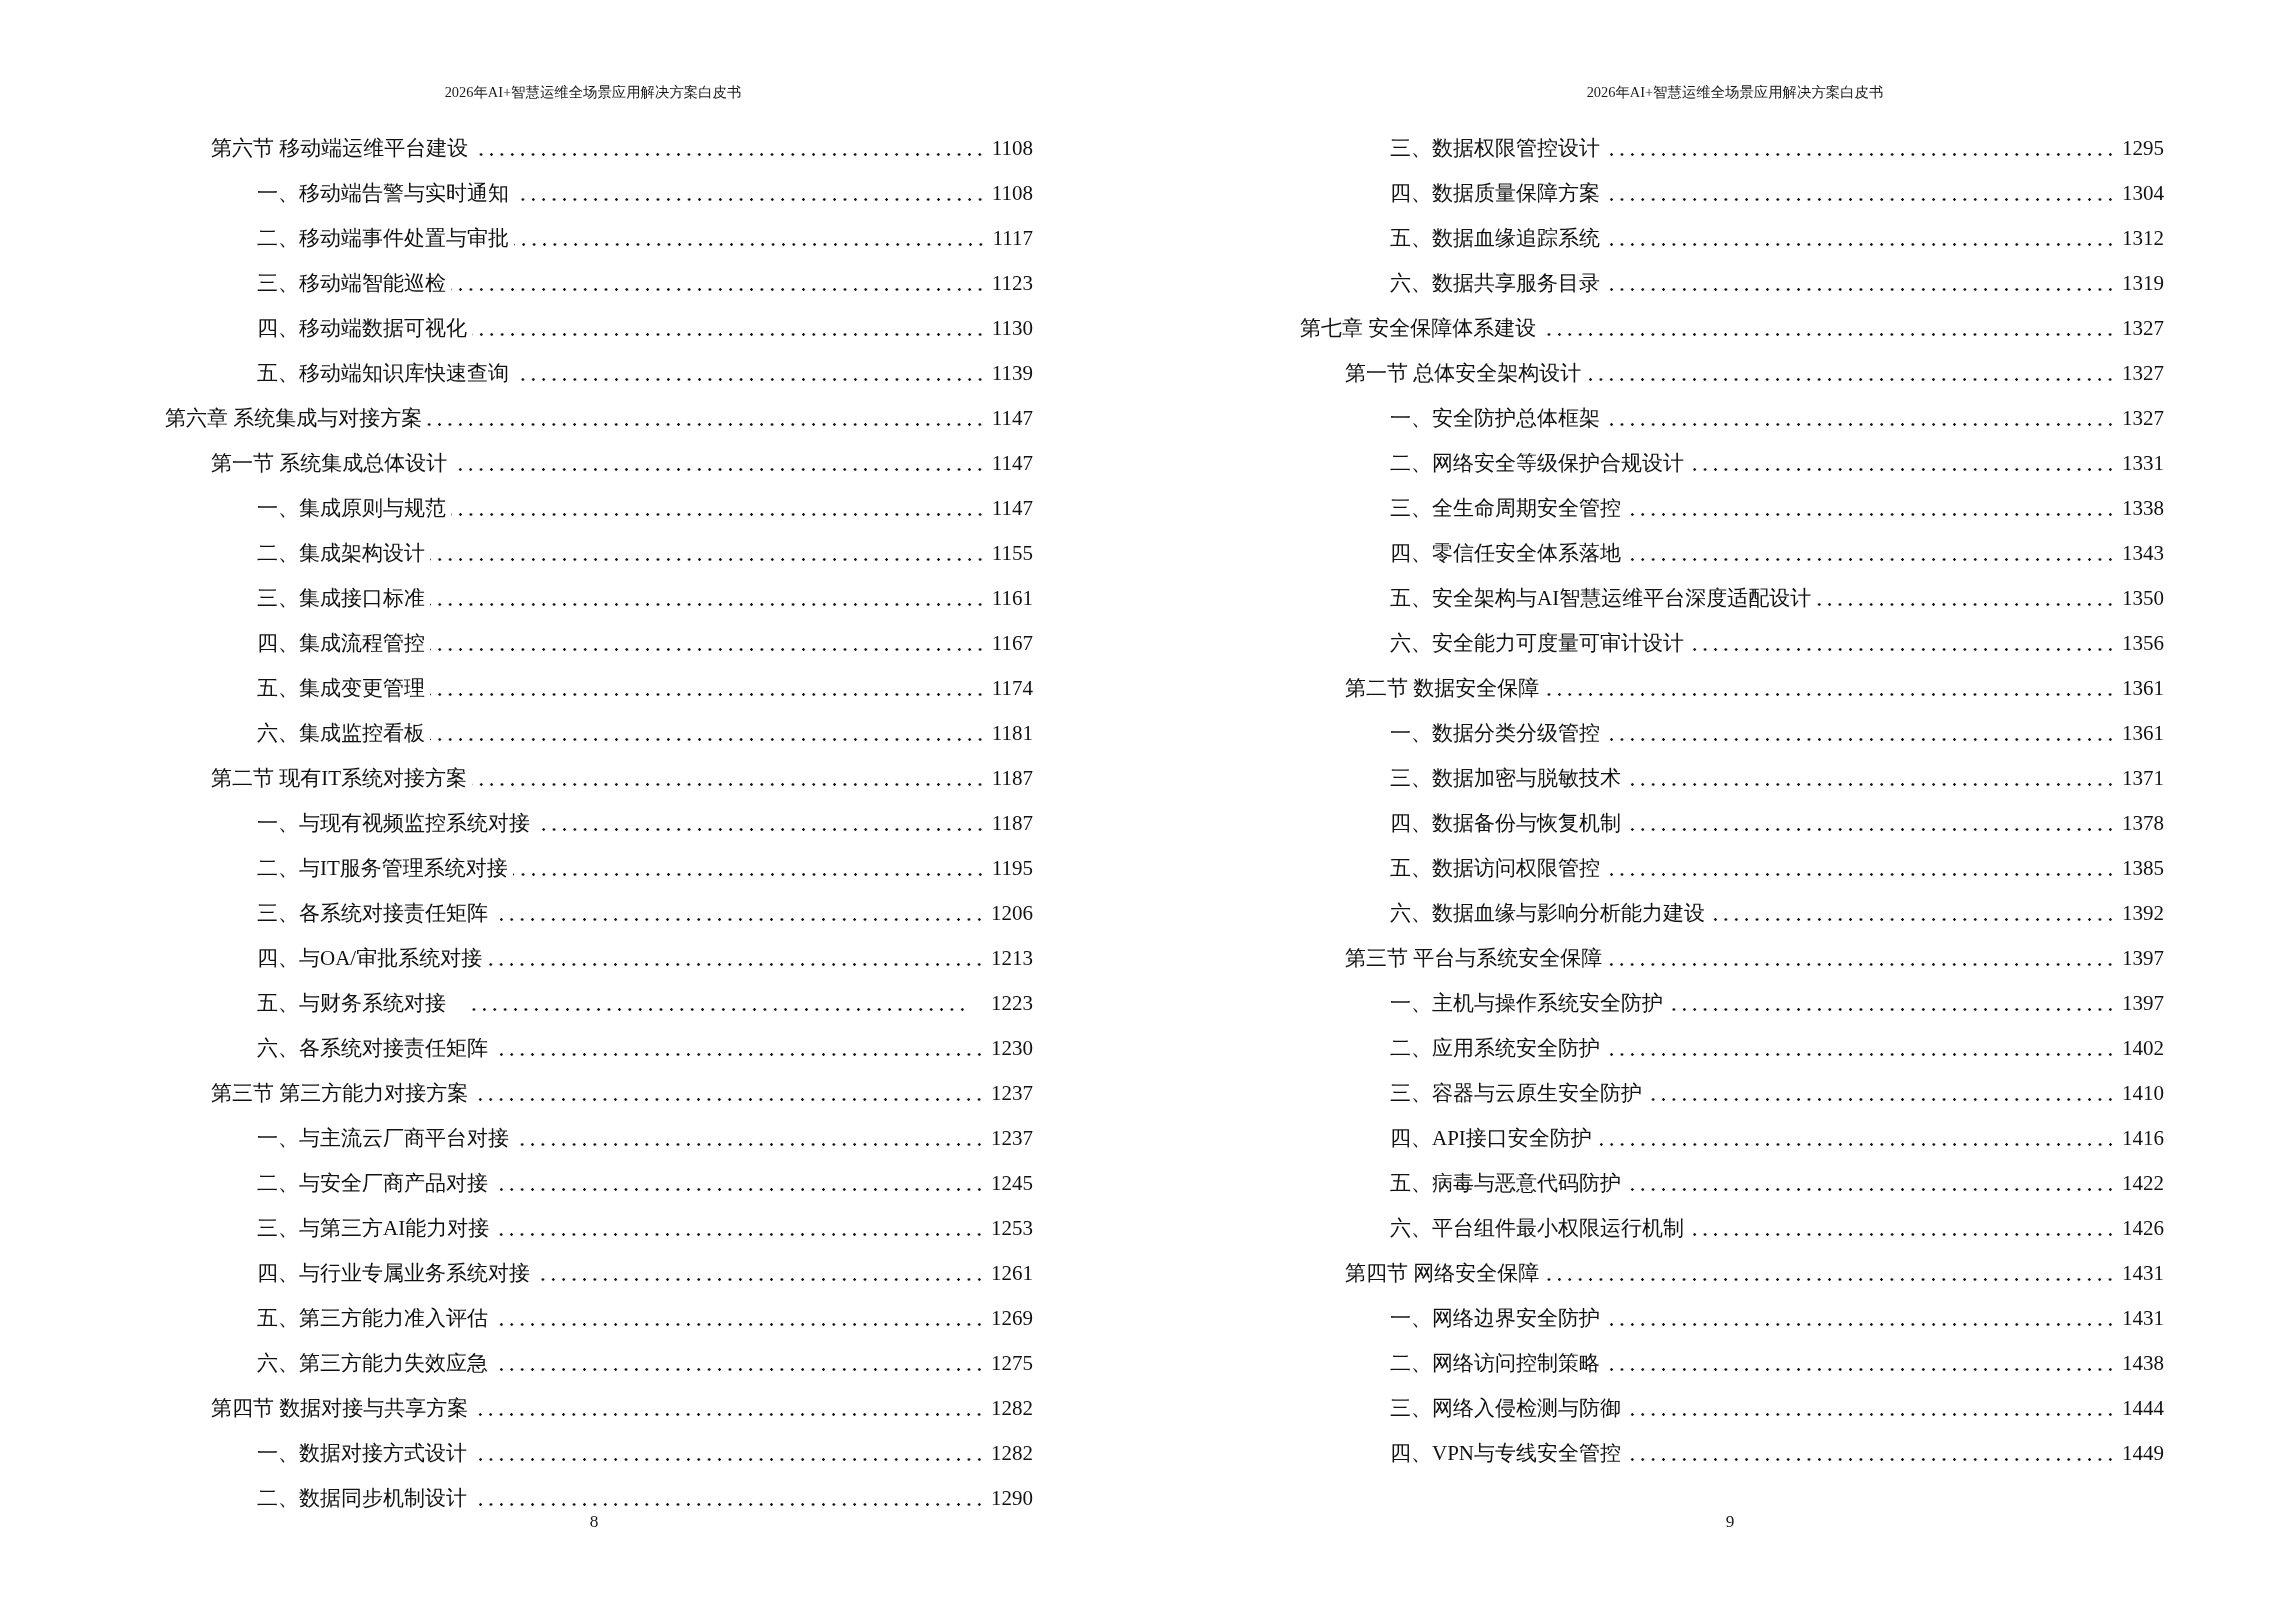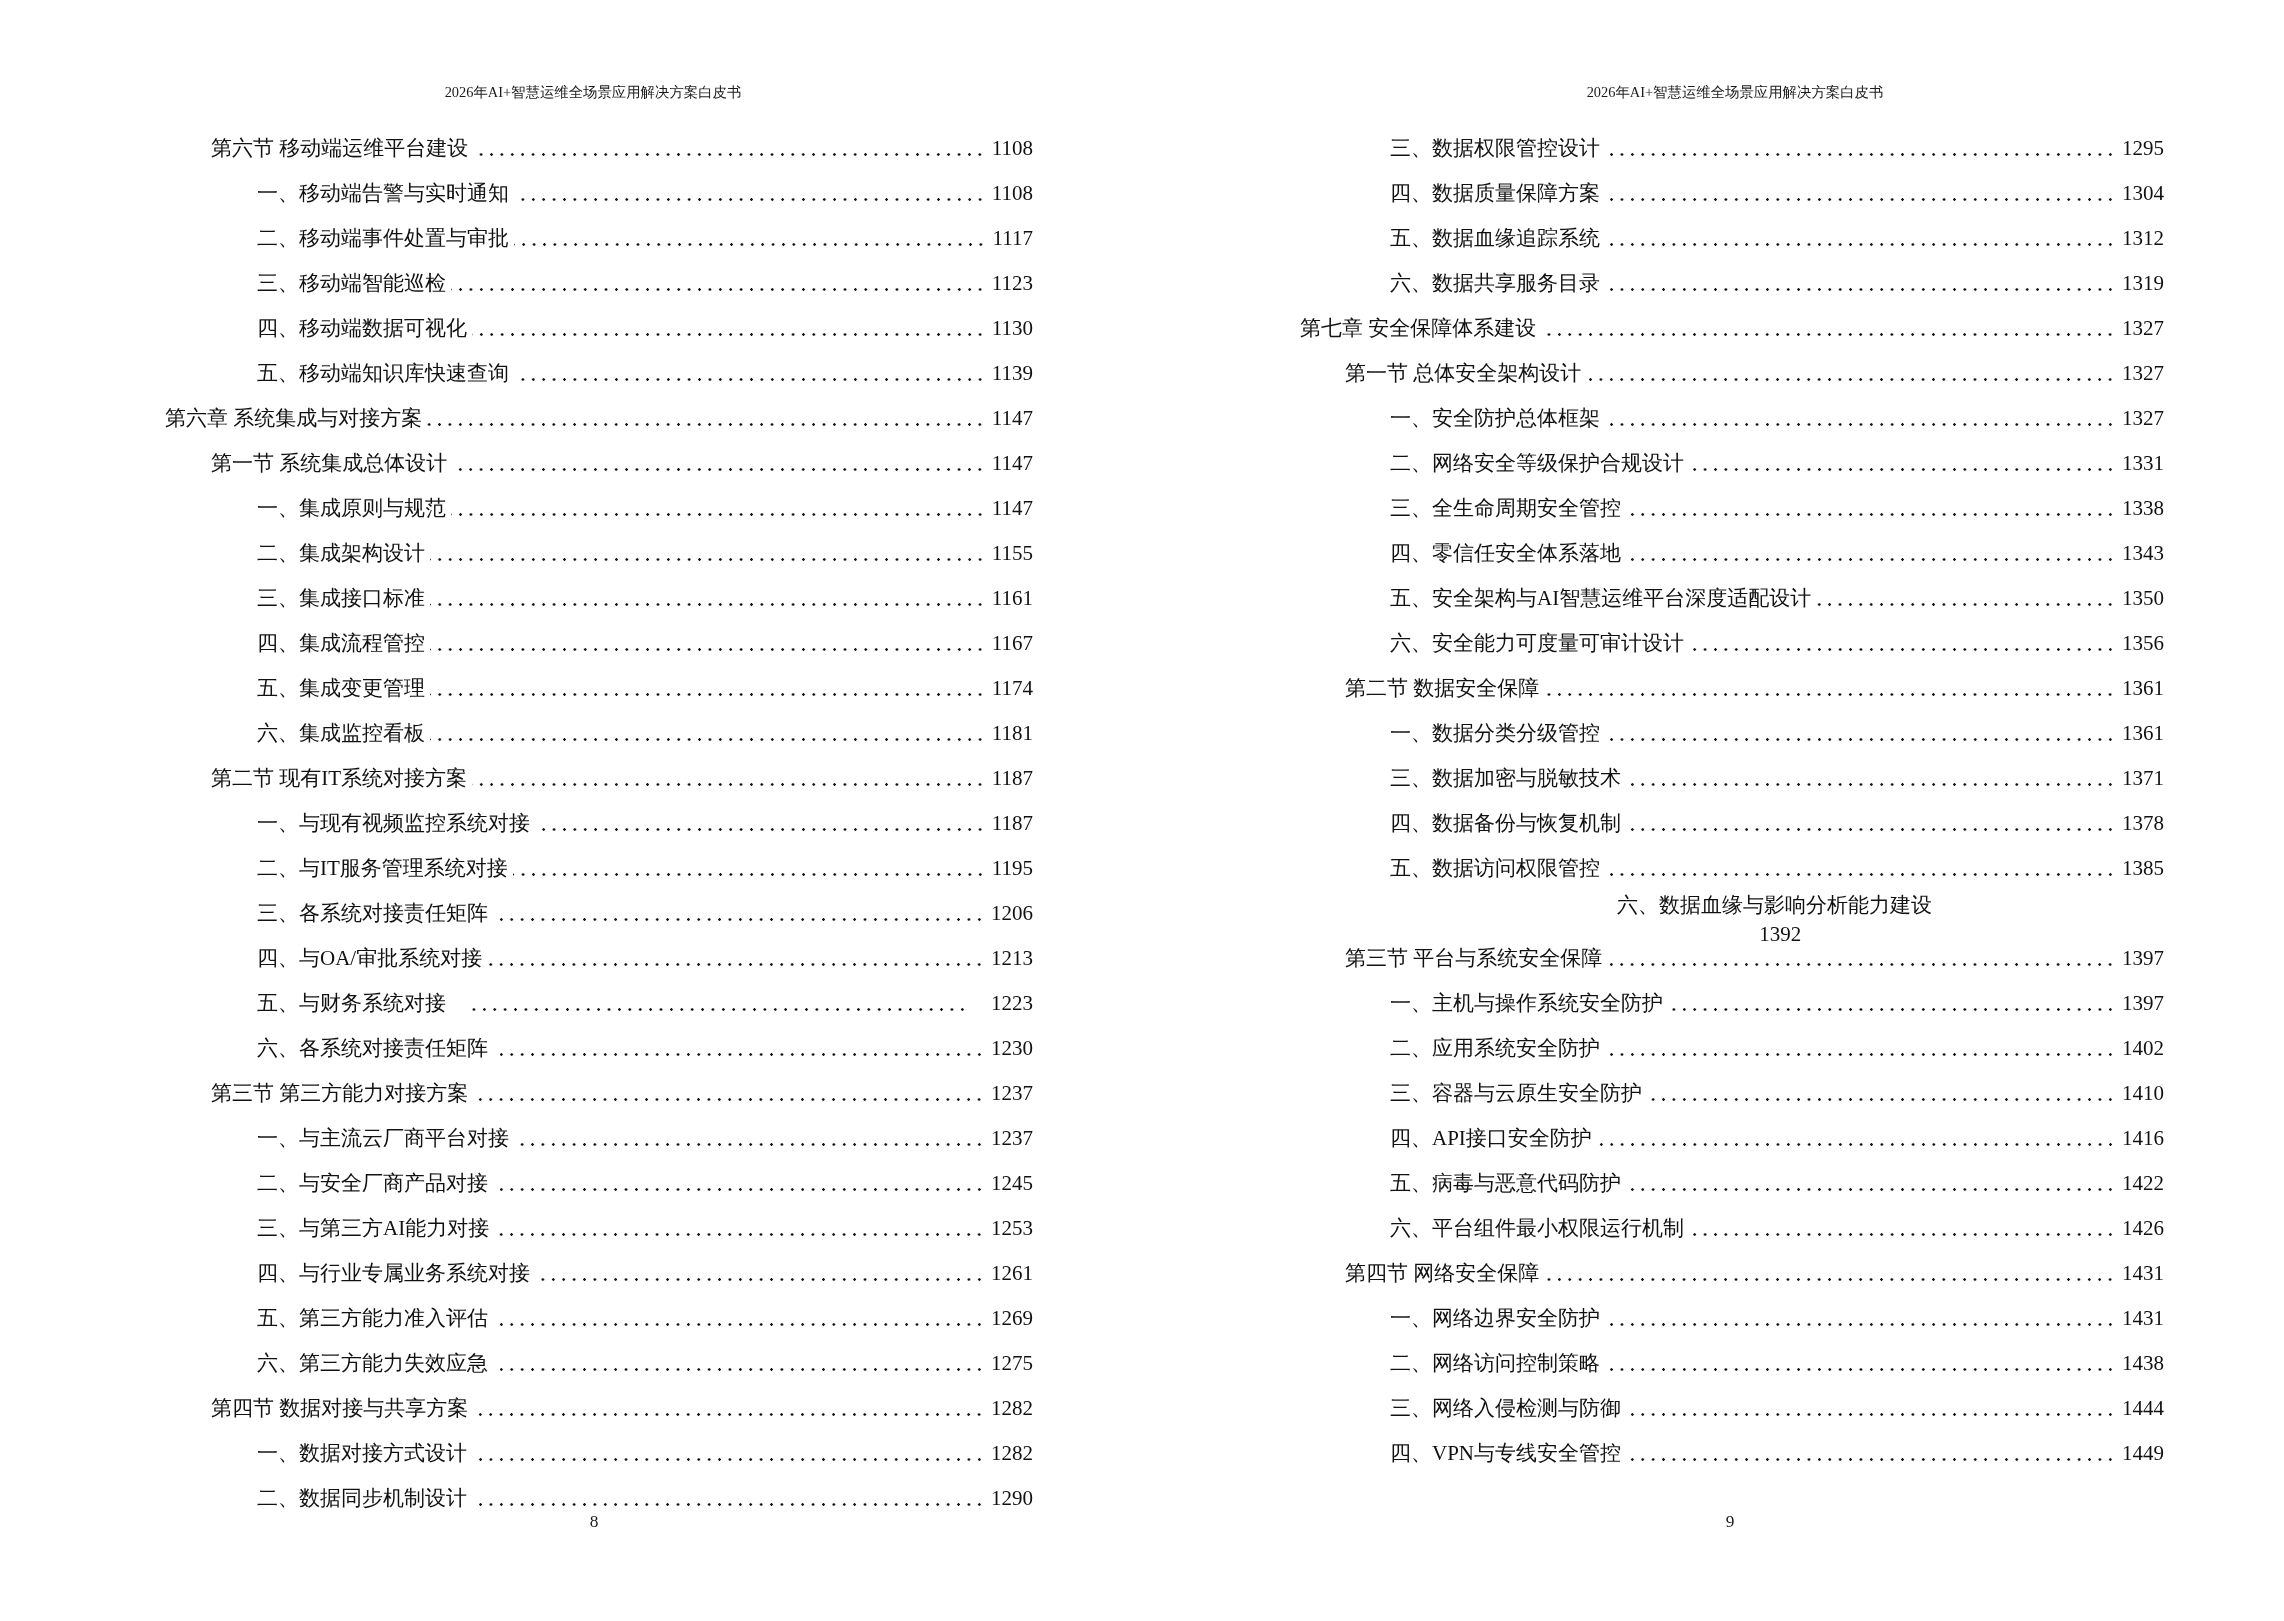--- a/index.html
+++ b/index.html
@@ -337,21 +337,21 @@
       <li class="toc-row level-item" style="padding-left: 90px;">
         <span class="title">四、数据备份与恢复机制</span>
         <span class="leader"></span>
         <span class="page-ref">1378</span>
       </li>
       <li class="toc-row level-item" style="padding-left: 90px;">
         <span class="title">五、数据访问权限管控</span>
         <span class="leader"></span>
         <span class="page-ref">1385</span>
       </li>
-      <li class="toc-row level-item" style="padding-left: 90px; flex-direction: column;">
+      <li class="toc-row level-item" style="padding-left: 90px;">
         <span class="title">六、数据血缘与影响分析能力建设</span>
         <span class="leader"></span>
         <span class="page-ref">1392</span>
       </li>
       <li class="toc-row level-section" style="padding-left: 45px;">
         <span class="title">第三节 平台与系统安全保障</span>
         <span class="leader"></span>
         <span class="page-ref">1397</span>
       </li>
       <li class="toc-row level-item" style="padding-left: 90px;">

